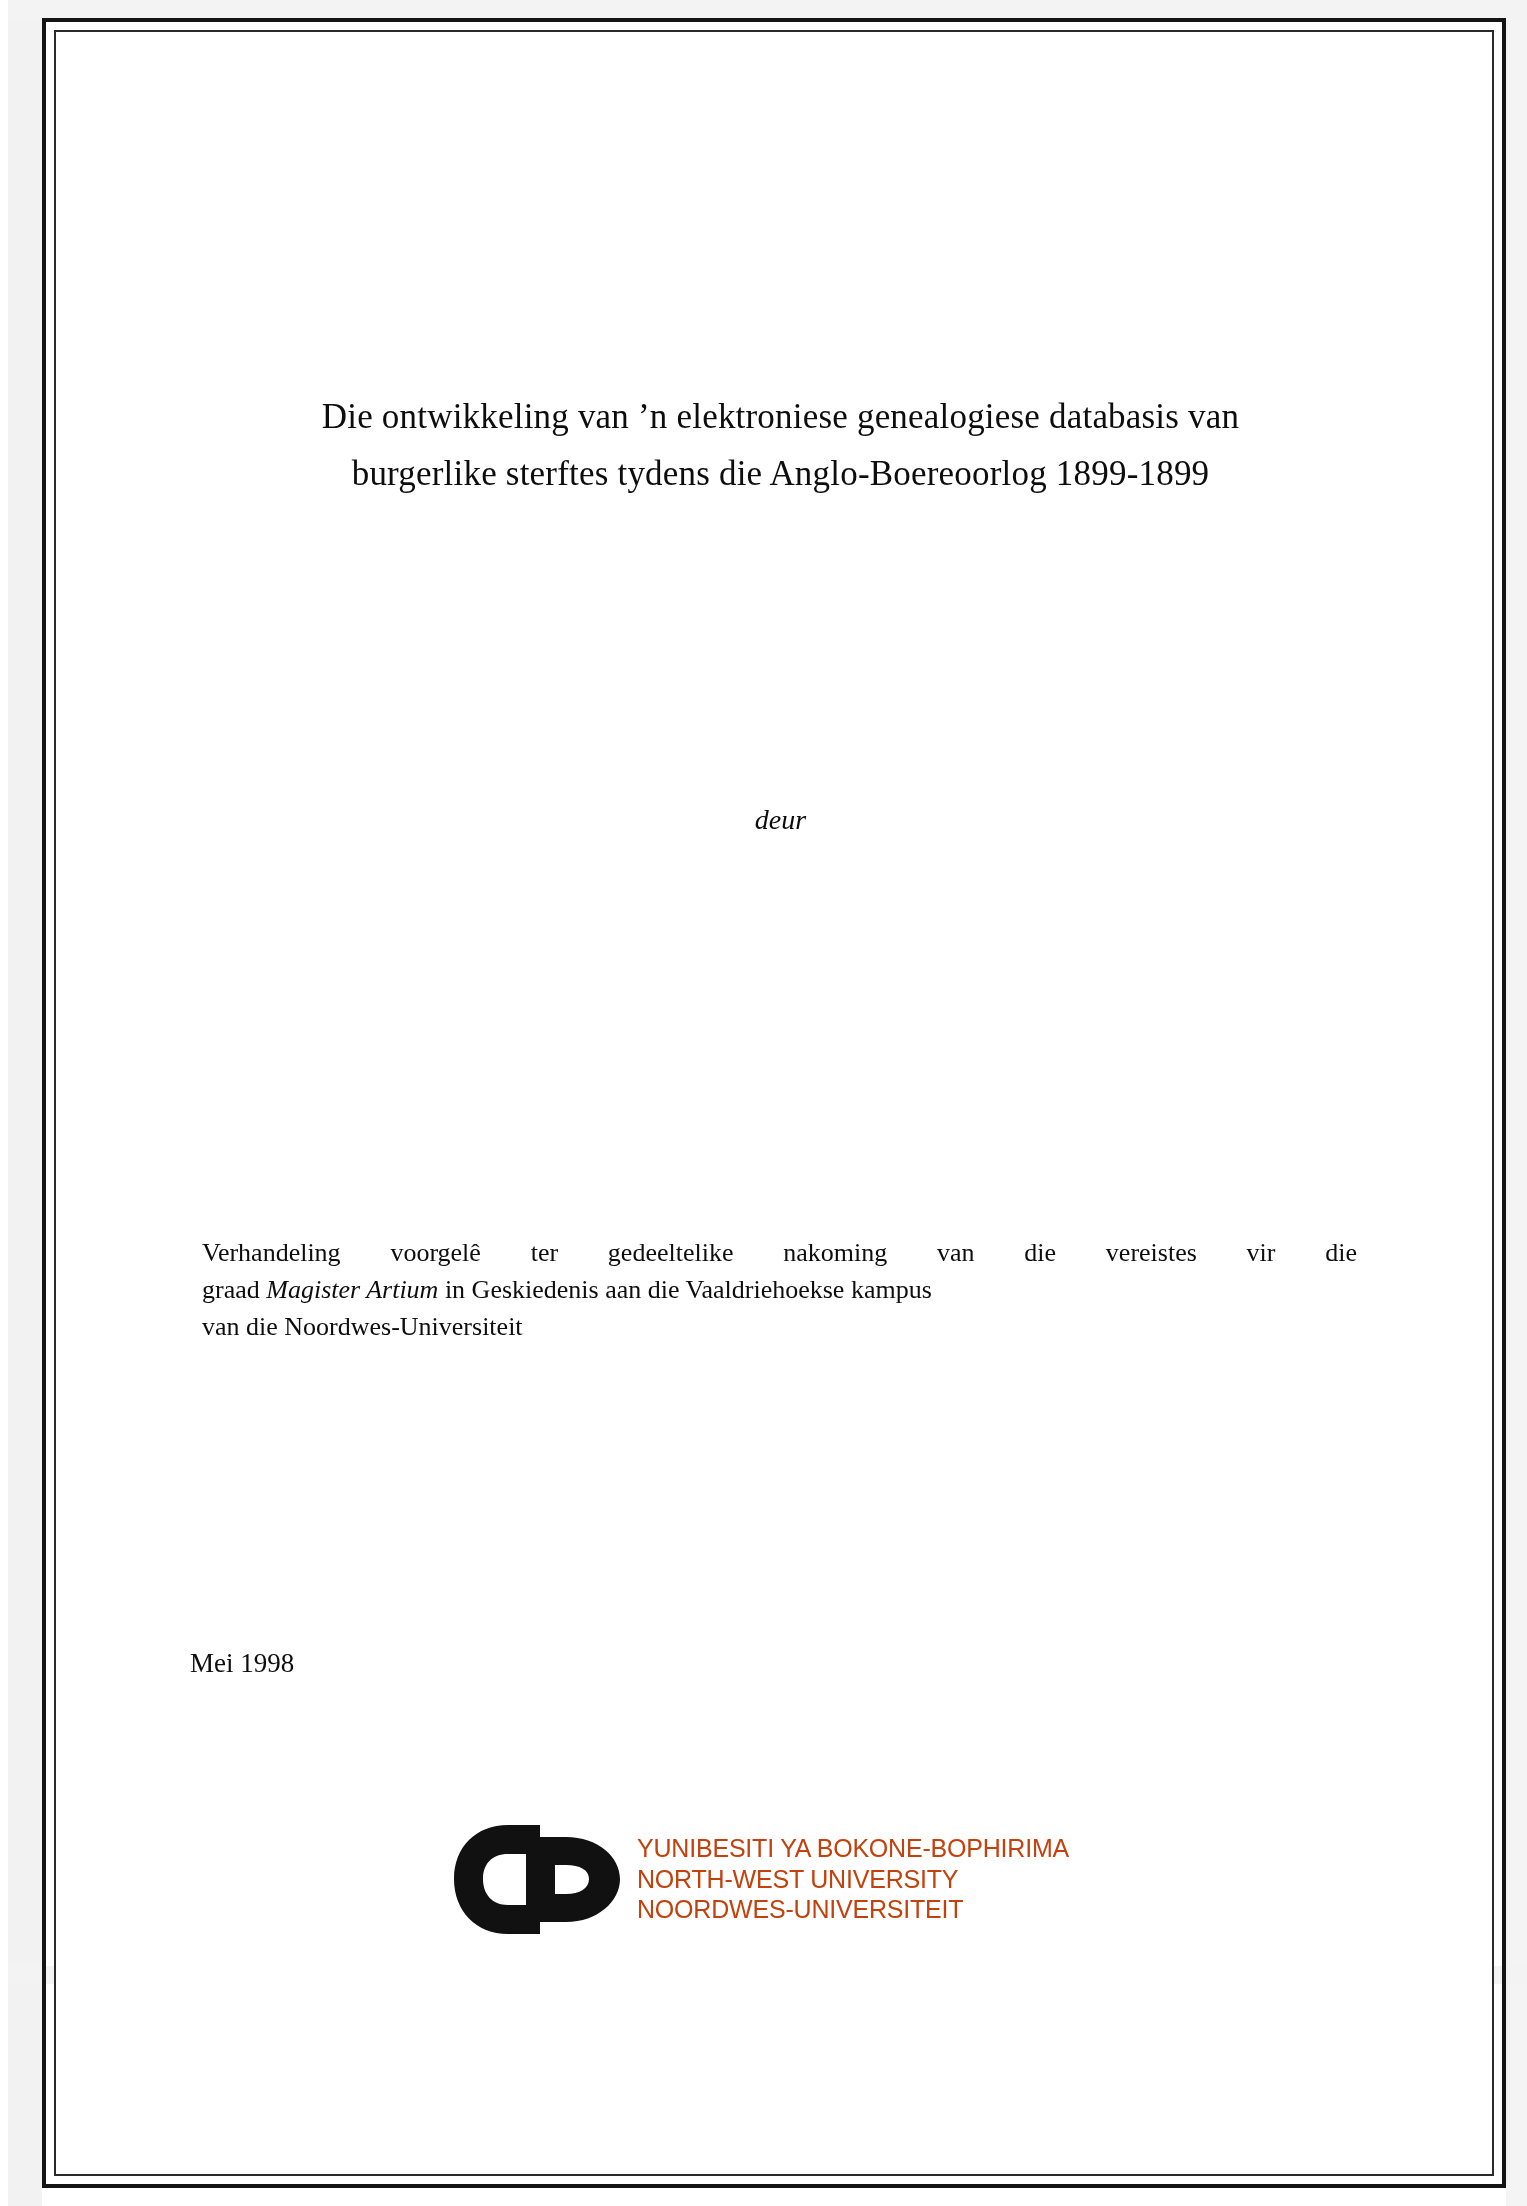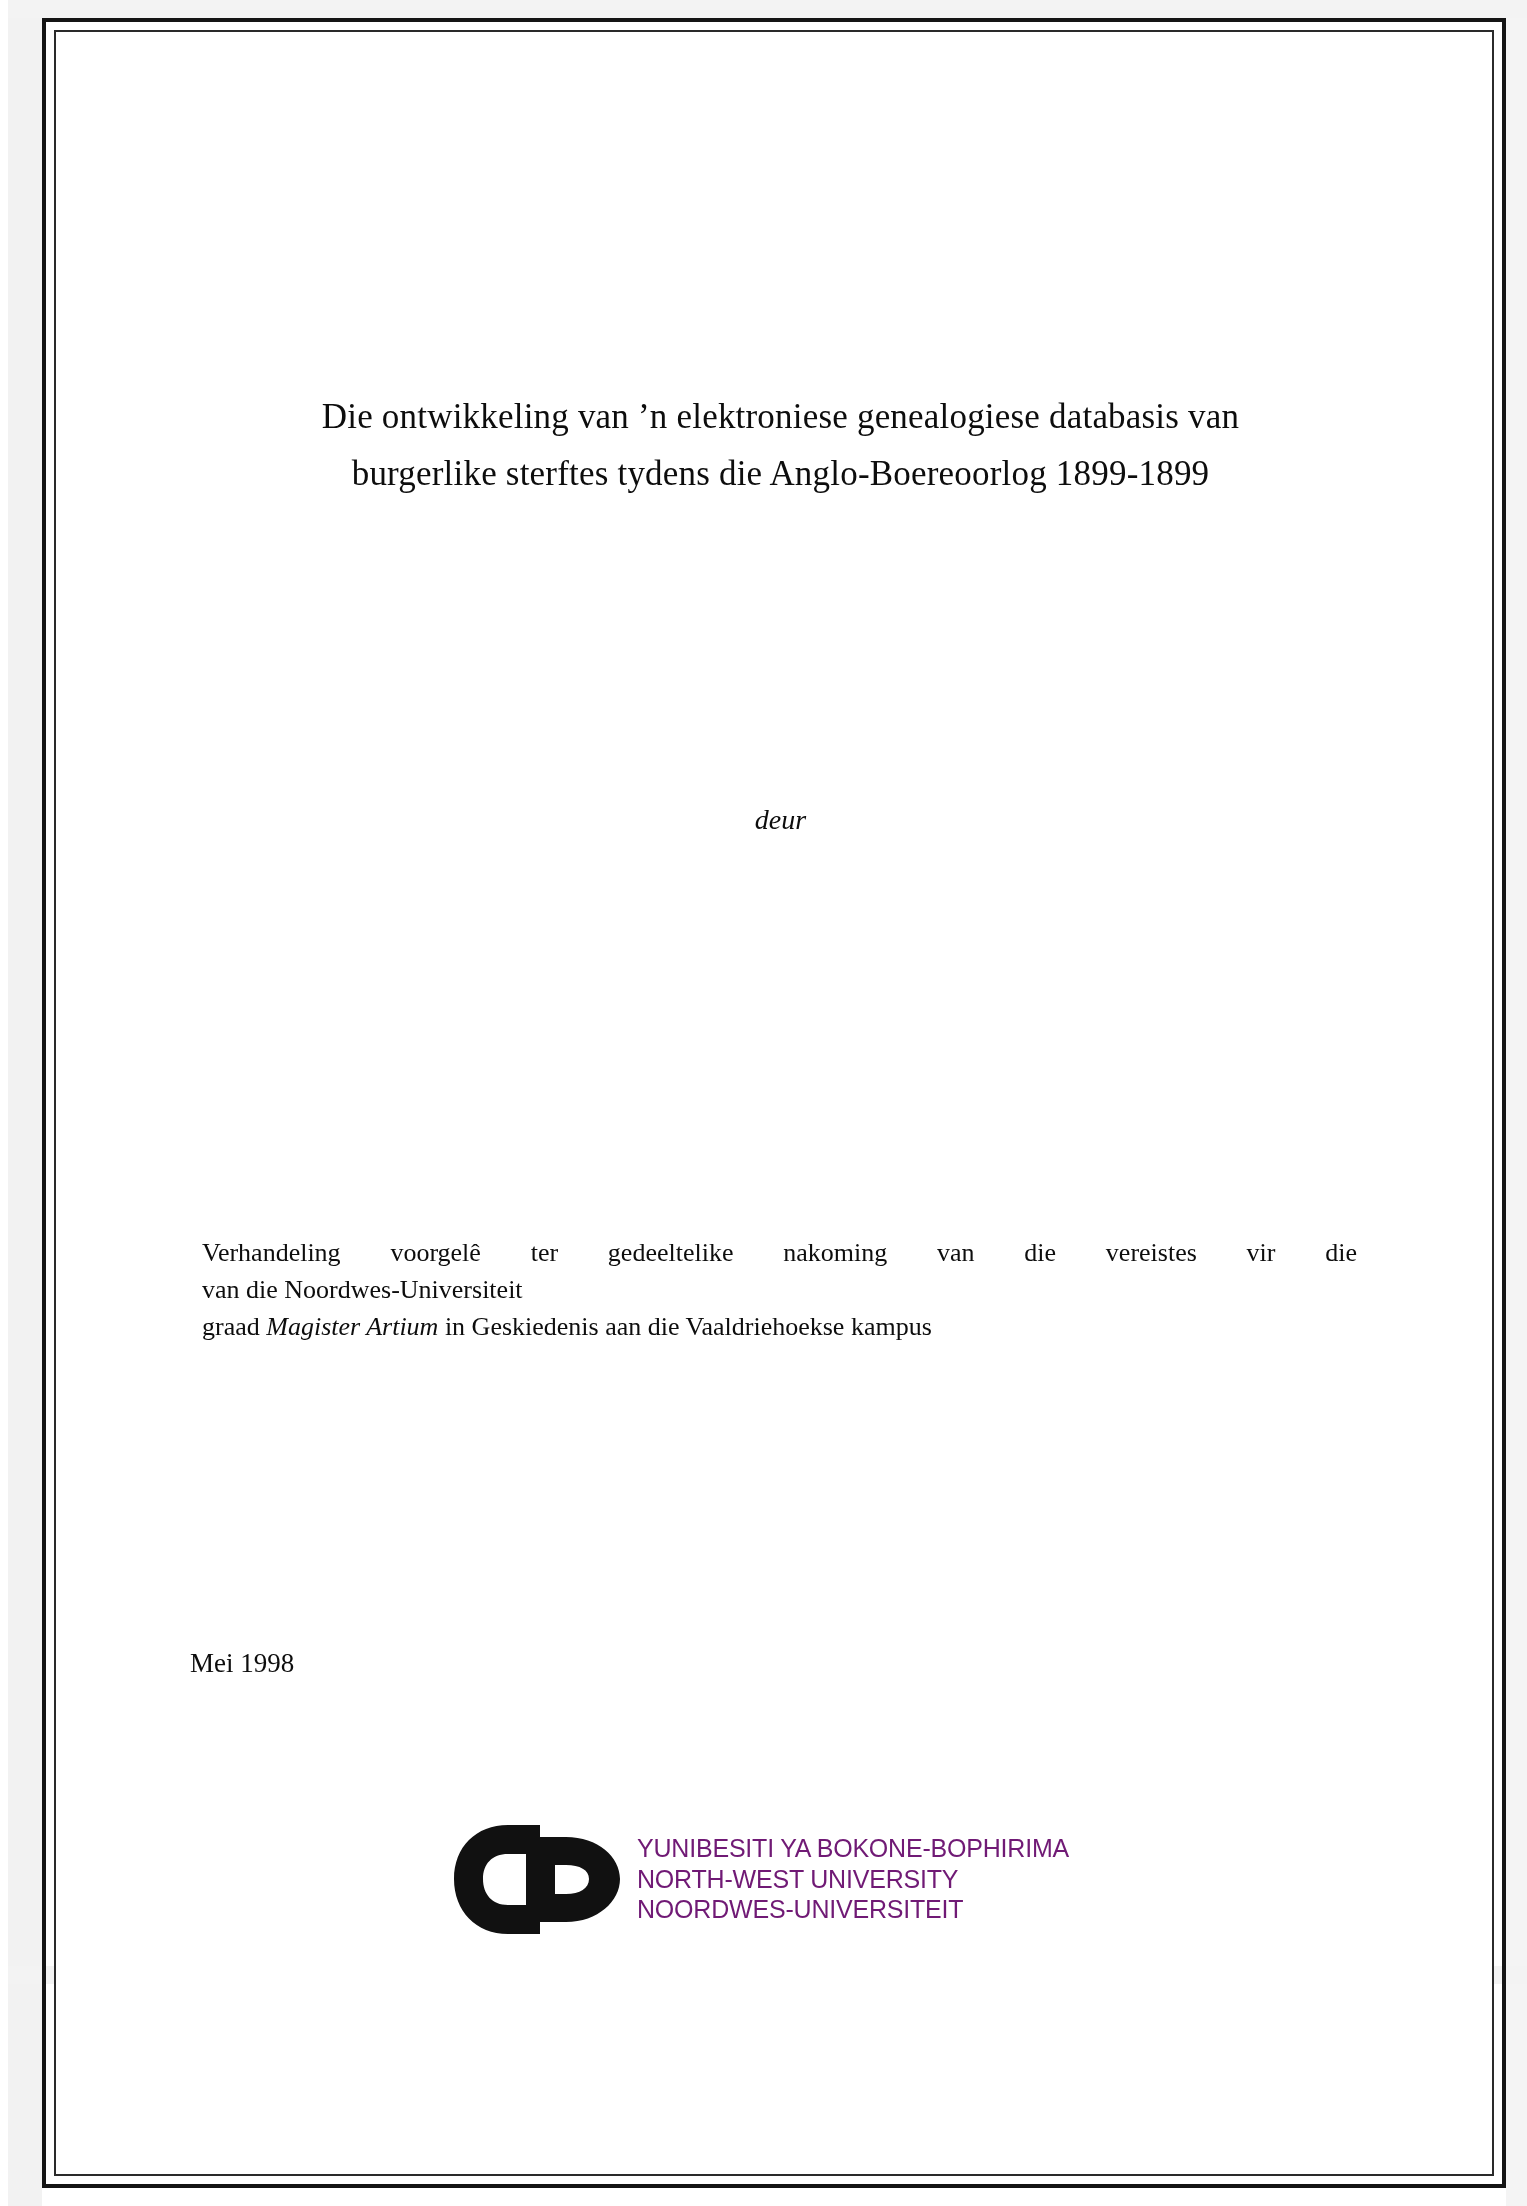--- a/index.html
+++ b/index.html
@@ -129,21 +129,21 @@
     width: 185px;
     height: 125px;
     flex: 0 0 auto;
     position: relative;
   }
   .logo-text {
     font-family: "Liberation Sans", sans-serif;
     font-size: 25px;
     line-height: 1.23;
     letter-spacing: -0.2px;
-    color: #701a75;
+    color: #c2410c;
     margin-left: 4px;
     white-space: nowrap;
   }
 
   
   .edge-shade-left {
     position: absolute;
     left: 0; top: 0;
     width: 34px; height: 2206px;
     background: #f2f2f2;
@@ -184,22 +184,22 @@
     <div class="title-block">
       <div class="title-line">Die ontwikkeling van ’n elektroniese genealogiese databasis van</div>
       <div class="title-line">burgerlike sterftes tydens die Anglo-Boereoorlog 1899-1899</div>
     </div>
 
     <div class="deur">deur</div>
 
 
     <div class="declaration">
       <div class="just">Verhandeling voorgelê ter gedeeltelike nakoming van die vereistes vir die</div>
+      <div><span>graad </span><span class="ital">Magister Artium</span><span> in Geskiedenis aan die Vaaldriehoekse kampus</span></div>
       <div>van die Noordwes-Universiteit</div>
-      <div><span>graad </span><span class="ital">Magister Artium</span><span> in Geskiedenis aan die Vaaldriehoekse kampus</span></div>
     </div>
 
     <div class="supervisor">
       <div>Mei 1998</div>
     </div>
 
     <div class="logo-wrap">
       <div class="logo-mark">
         <svg viewBox="0 0 185 125" width="185" height="125" aria-hidden="true">
 

